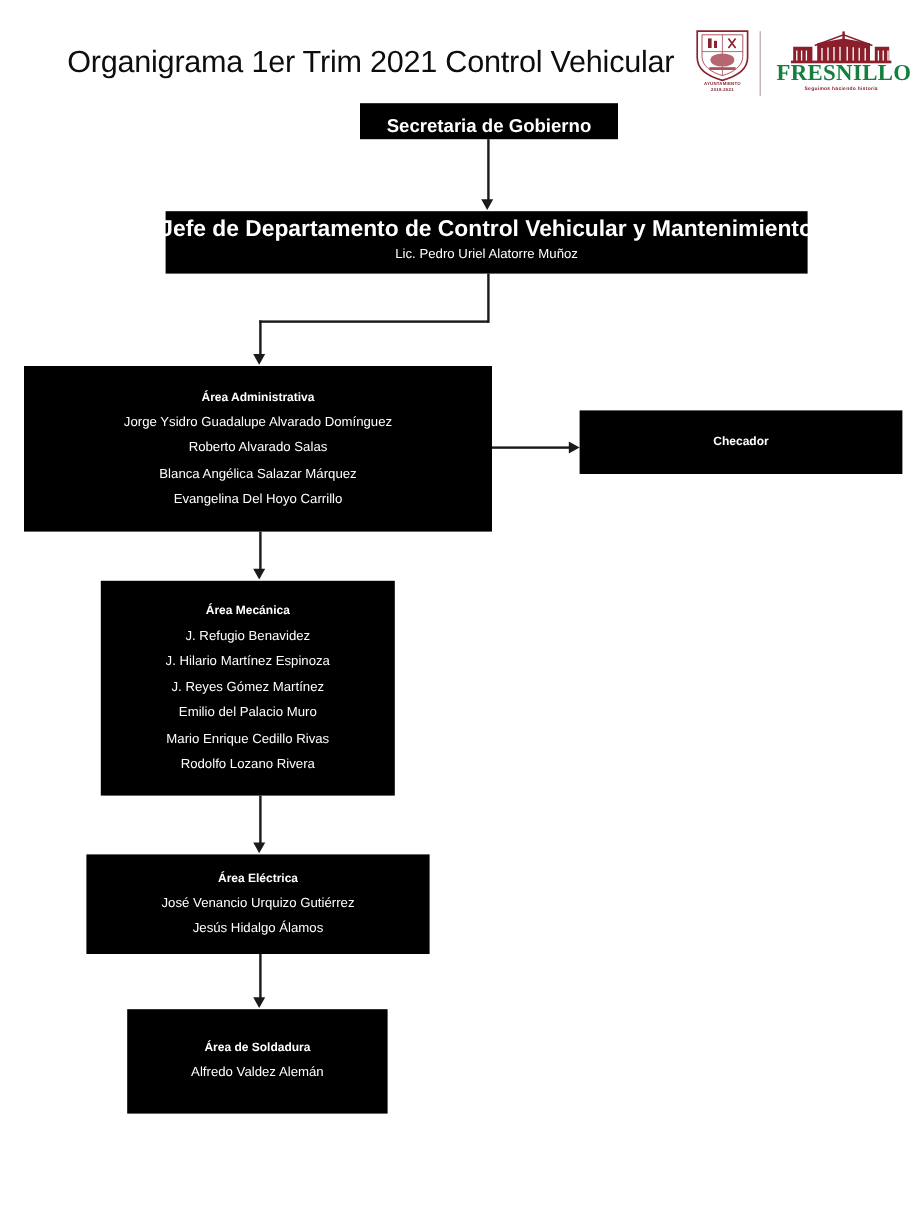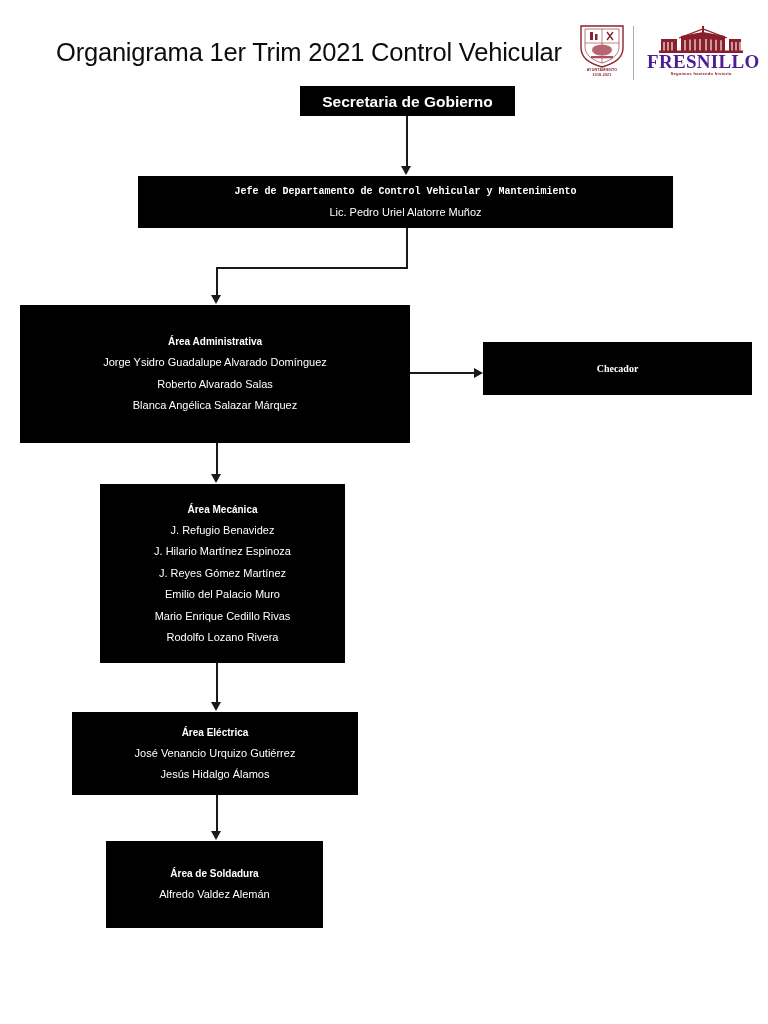--- a/index.html
+++ b/index.html
@@ -84,21 +84,21 @@
   .fres-word {
     position: absolute;
     left: 2px;
     top: 26px;
     width: 108px;
     text-align: center;
     font-family: "Liberation Serif", serif;
     font-size: 19px;
     font-weight: bold;
     letter-spacing: 0.3px;
-    color: #4c1d95;
+    color: #15803d;
     line-height: 19px;
   }
   .fres-tag {
     position: absolute;
     left: 2px;
     top: 45px;
     width: 108px;
     text-align: center;
     font-size: 4.1px;
     letter-spacing: 0.25px;
@@ -125,29 +125,29 @@
     white-space: nowrap;
   }
   .node .n-name {
     font-weight: normal;
     font-size: 11px;
     line-height: 21.5px;
     white-space: nowrap;
   }
 
   
-  #node-secretaria { left: 300px; top: 86px;  width: 215px; height: 30px; }
+  #node-secretaria { left: 300px; top: 86px;  width: 215px; height: 30px; justify-content: flex-end; }
   #node-secretaria .n-title { font-size: 15.5px; }
 
   #node-jefe       { left: 138px; top: 176px; width: 535px; height: 52px; }
-  #node-jefe .n-title { font-size: 10px; font-family: Liberation Mono, monospace; }
+  #node-jefe .n-title { font-size: 19px; }
 
   #node-admin      { left: 20px;  top: 305px; width: 390px; height: 138px; }
-  #node-checador   { left: 483px; top: 342px; width: 269px; height: 53px; font-family: Liberation Serif, serif; }
-  #node-mecanica   { left: 100px;  top: 484px; width: 245px; height: 179px; }
+  #node-checador   { left: 483px; top: 342px; width: 269px; height: 53px; }
+  #node-mecanica   { left: 84px;  top: 484px; width: 245px; height: 179px; }
   #node-electrica  { left: 72px;  top: 712px; width: 286px; height: 83px; text-align: center; }
   #node-soldadura  { left: 106px; top: 841px; width: 217px; height: 87px; }
 
   
   .conn { position: absolute; background: #1a1a1a; }
   .v-line { width: 1.6px; }
   .h-line { height: 1.6px; }
 
   .arrow-down {
     position: absolute;
@@ -241,20 +241,21 @@
   <div class="node" id="node-jefe">
     <div class="n-title">Jefe de Departamento de Control Vehicular y Mantenimiento</div>
     <div class="n-name">Lic. Pedro Uriel Alatorre Muñoz</div>
   </div>
 
   <div class="node" id="node-admin">
     <div class="n-title">Área Administrativa</div>
     <div class="n-name">Jorge Ysidro Guadalupe Alvarado Domínguez</div>
     <div class="n-name">Roberto Alvarado Salas</div>
     <div class="n-name">Blanca Angélica Salazar Márquez</div>
+    <div class="n-name">Evangelina Del Hoyo Carrillo</div>
   </div>
 
   <div class="node" id="node-checador">
     <div class="n-title">Checador</div>
   </div>
 
   <div class="node" id="node-mecanica">
     <div class="n-title">Área Mecánica</div>
     <div class="n-name">J. Refugio Benavidez</div>
     <div class="n-name">J. Hilario Martínez Espinoza</div>

